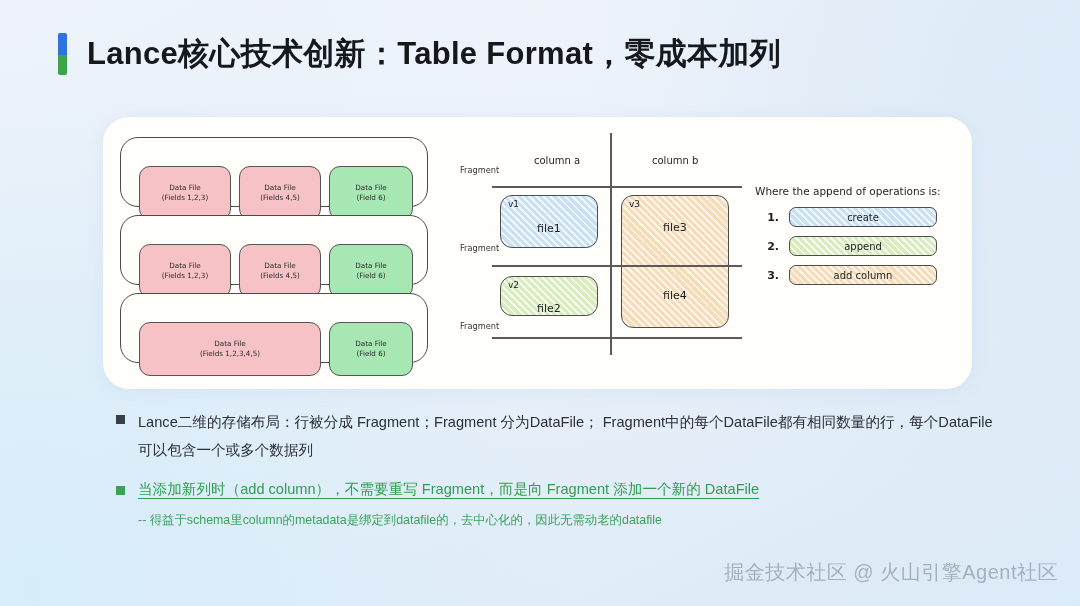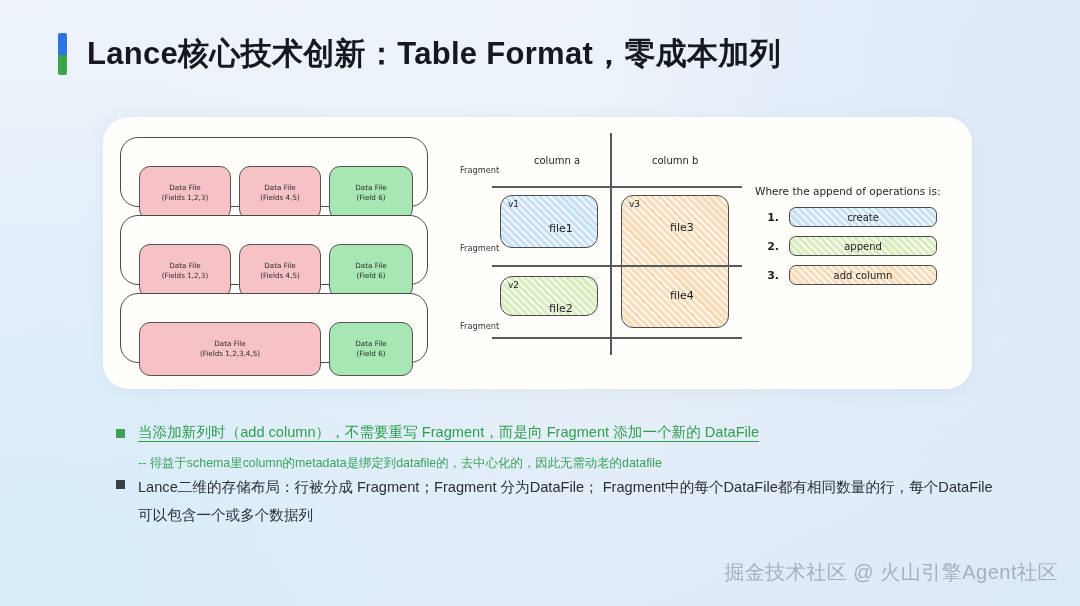--- a/index.html
+++ b/index.html
@@ -153,24 +153,24 @@
     position: absolute;
     left: 7px;
     top: 3px;
     font-family: "DejaVu Sans", sans-serif;
     font-size: 9px;
     color: #222;
   }
   .vbox .vname {
     position: absolute;
     width: 100%;
+    text-align: center;
     font-family: "DejaVu Sans", sans-serif;
     font-size: 11px;
     color: #1e1e1e;
-    padding-left: 48px;
   }
   #vbox-file1 {
     left: 12px; top: 62px; width: 98px; height: 53px;
     background:
       repeating-linear-gradient(45deg, rgba(255,255,255,0.75) 0 2px, rgba(255,255,255,0) 2px 5px),
       #c9e1f4;
   }
   #vbox-file1 .vname { top: 26px; }
   #vbox-file2 {
     left: 12px; top: 143px; width: 98px; height: 40px;
@@ -396,32 +396,32 @@
       <div class="legend-item">
         <div class="legend-num">3.</div>
         <div class="legend-chip chip-addcol">add column</div>
       </div>
     </div>
 
   </div>
 
   <div id="bullets">
 
+    <div class="bullet" id="bullet-1">
+      <div class="bullet-marker marker-dark"></div>
+      <div class="bullet-body">
+        <div id="bullet-1-text">Lance二维的存储布局：行被分成 Fragment；Fragment 分为DataFile； Fragment中的每个DataFile都有相同数量的行，每个DataFile可以包含一个或多个数据列</div>
+      </div>
+    </div>
+
     <div class="bullet" id="bullet-2">
       <div class="bullet-marker marker-green"></div>
       <div class="bullet-body">
         <div id="bullet-2-text">当添加新列时（add column），不需要重写 Fragment，而是向 Fragment 添加一个新的 DataFile</div>
         <div id="bullet-2-sub">-- 得益于schema里column的metadata是绑定到datafile的，去中心化的，因此无需动老的datafile</div>
       </div>
     </div>
 
-    <div class="bullet" id="bullet-1">
-      <div class="bullet-marker marker-dark"></div>
-      <div class="bullet-body">
-        <div id="bullet-1-text">Lance二维的存储布局：行被分成 Fragment；Fragment 分为DataFile； Fragment中的每个DataFile都有相同数量的行，每个DataFile可以包含一个或多个数据列</div>
-      </div>
-    </div>
-
   </div>
 
   <div id="watermark">掘金技术社区 @ 火山引擎Agent社区</div>
 
 </div>
 
 </body></html>

